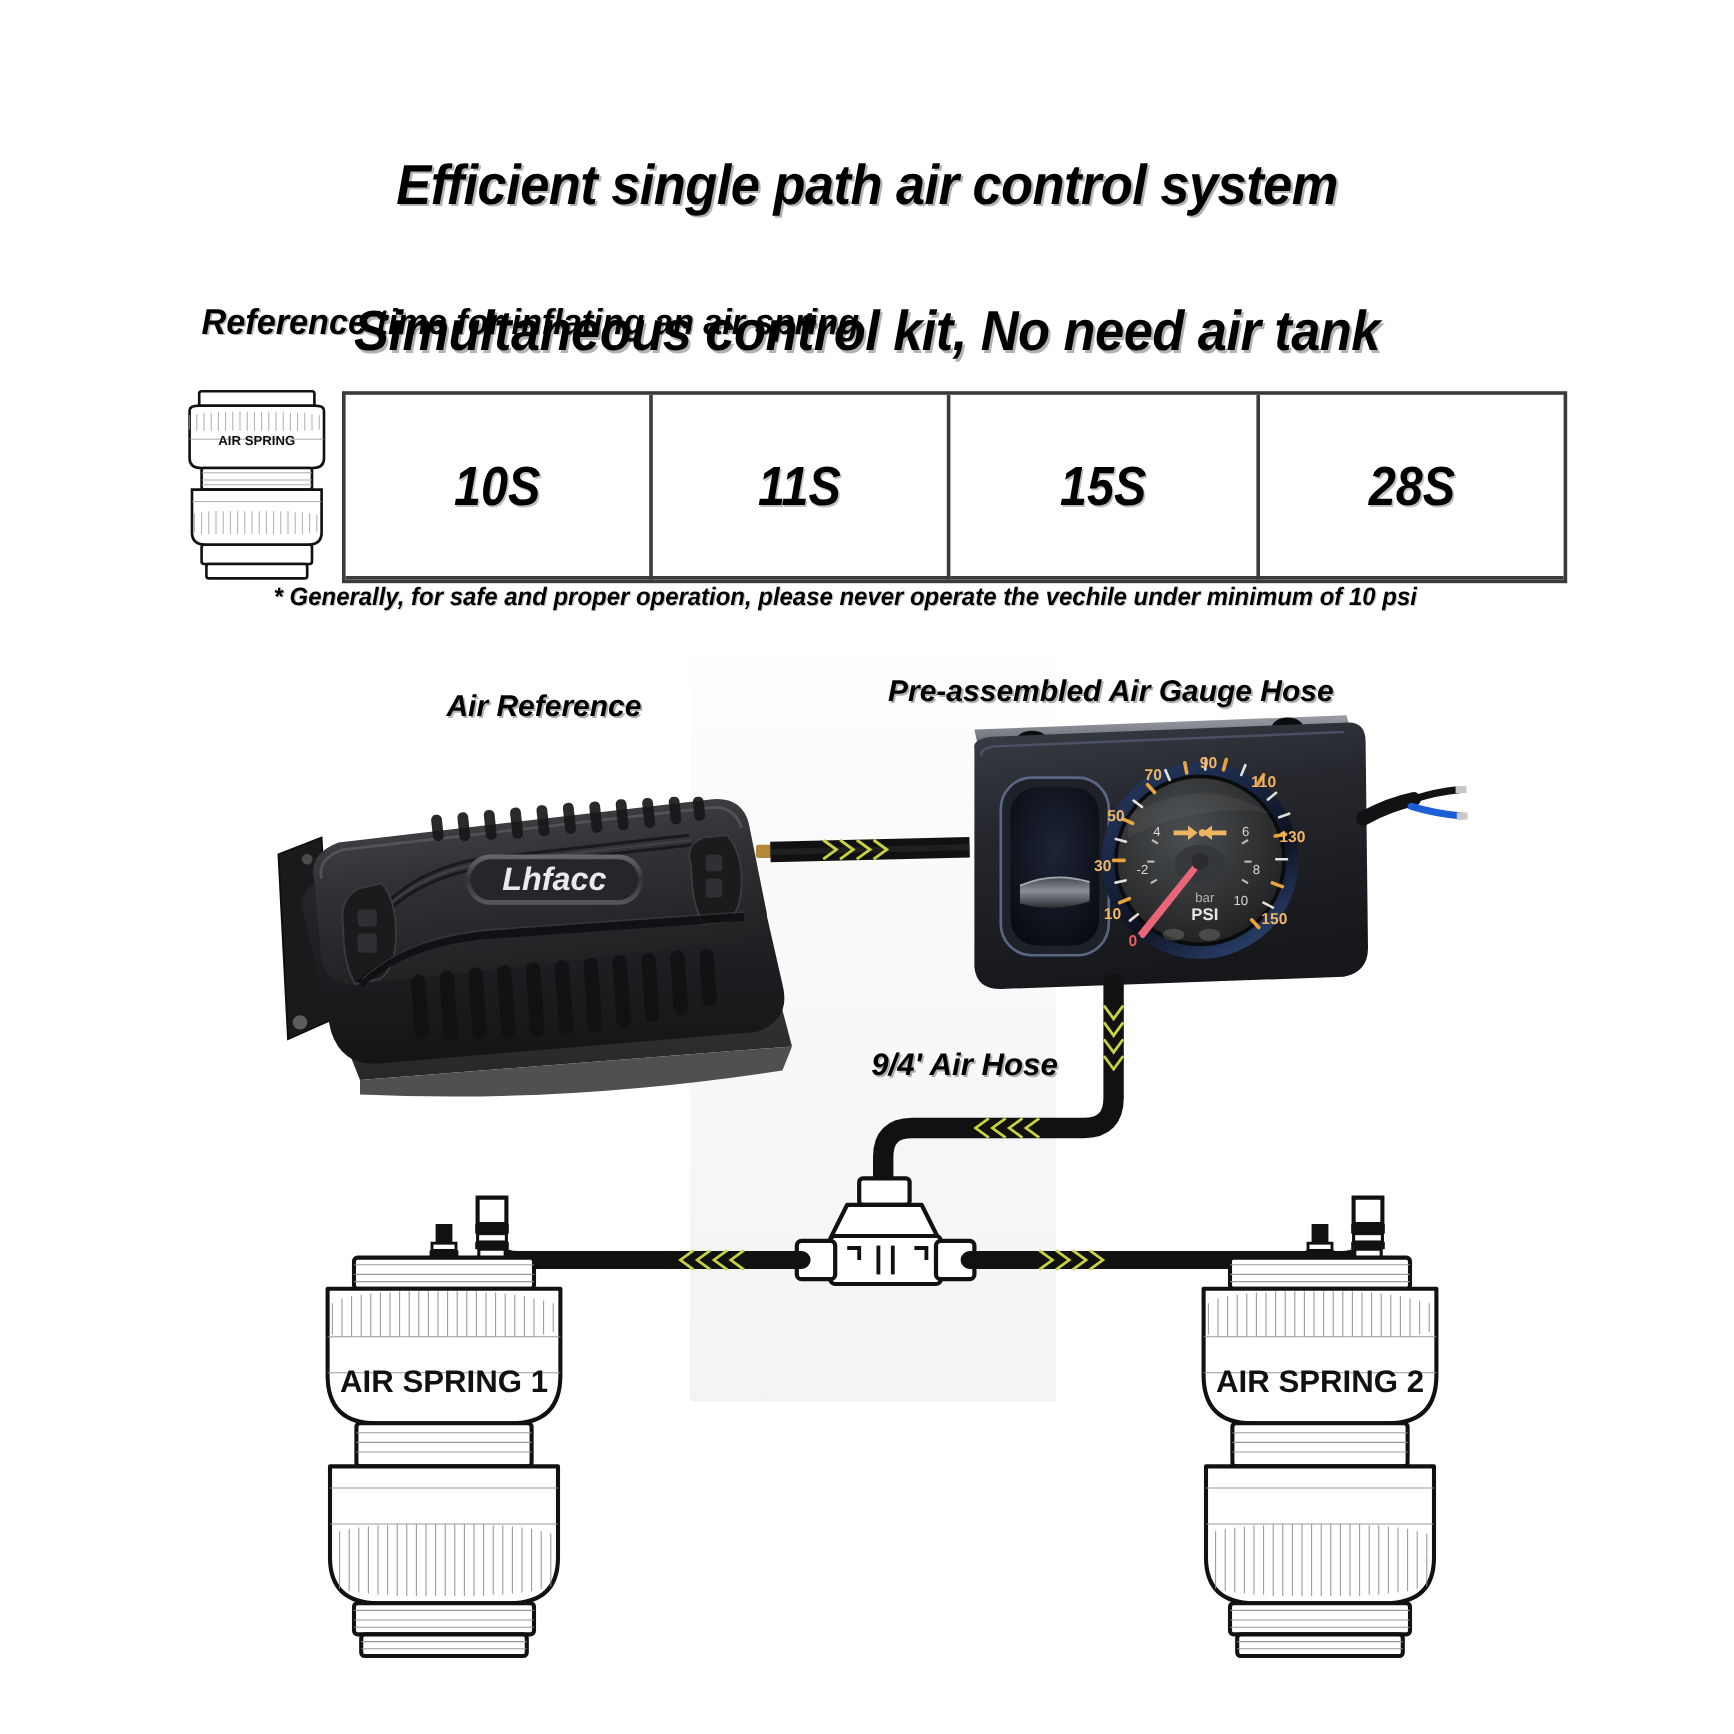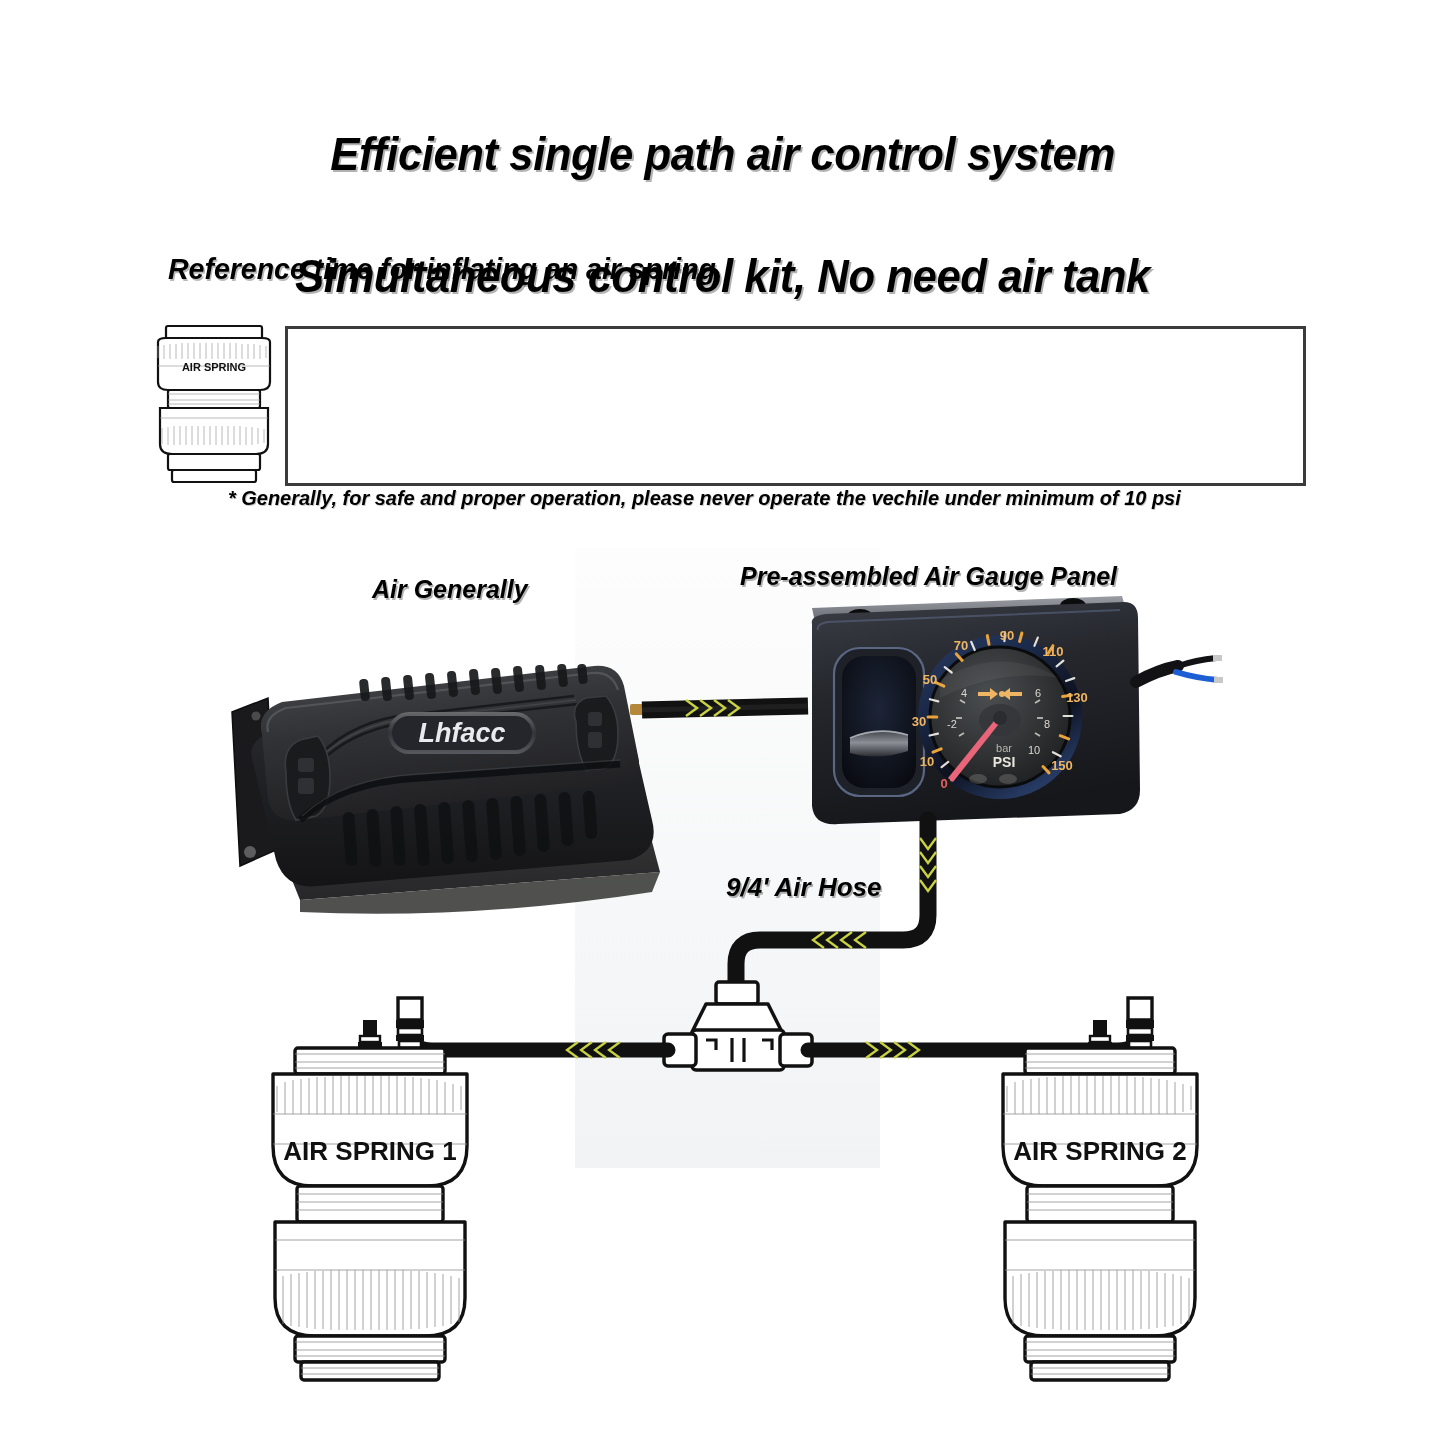--- a/index.html
+++ b/index.html
@@ -104,30 +104,36 @@
     <path d="M14 106 v16 M20 105 v18 M26 104 v19 M32 104 v19 M38 104 v19 M44 104 v19 M50 104 v19 M56 104 v19 M62 104 v19 M68 104 v19 M74 104 v19 M80 104 v19 M86 104 v19 M92 104 v19 M98 105 v18 M104 105 v18 M110 106 v16 M116 107 v14"></path>
     <path d="M20 72 h92 M20 78 h92 M20 82 h92"></path>
     <path d="M10 44 h112 M12 96 h108"></path>
   </g>
   <text x="66" y="49" font-family="'Liberation Sans',sans-serif" font-size="11" font-weight="bold" text-anchor="middle" fill="#111">AIR SPRING</text>
 </svg>
 
 <div id="ref-table">
   <table>
     <tbody>
+        <tr class="size-row">
+      <td>10S</td>
+      <td>11S</td>
+      <td>15S</td>
+      <td>28S</td>
+    </tr>
   </tbody>
     </table>
 </div>
 
 <div id="footnote">* Generally, for safe and proper operation, please never operate the vechile under minimum of 10 psi</div>
 
 <div id="backdrop"></div>
 
-<div class="comp-label" id="label-compressor">Air Generally</div>
-<div class="comp-label" id="label-gauge">Pre-assembled Air Gauge Panel</div>
+<div class="comp-label" id="label-compressor">Air Reference</div>
+<div class="comp-label" id="label-gauge">Pre-assembled Air Gauge Hose</div>
 <div class="comp-label" id="label-hose">9/4' Air Hose</div>
 
 <svg id="scene" viewBox="0 0 1445 925">
   <defs>
     <linearGradient id="compTop" x1="0" y1="0" x2="0.3" y2="1">
       <stop offset="0%" stop-color="#4a4a4e"></stop>
       <stop offset="45%" stop-color="#313235"></stop>
       <stop offset="100%" stop-color="#202023"></stop>
     </linearGradient>
     <linearGradient id="compFront" x1="0" y1="0" x2="0" y2="1">

